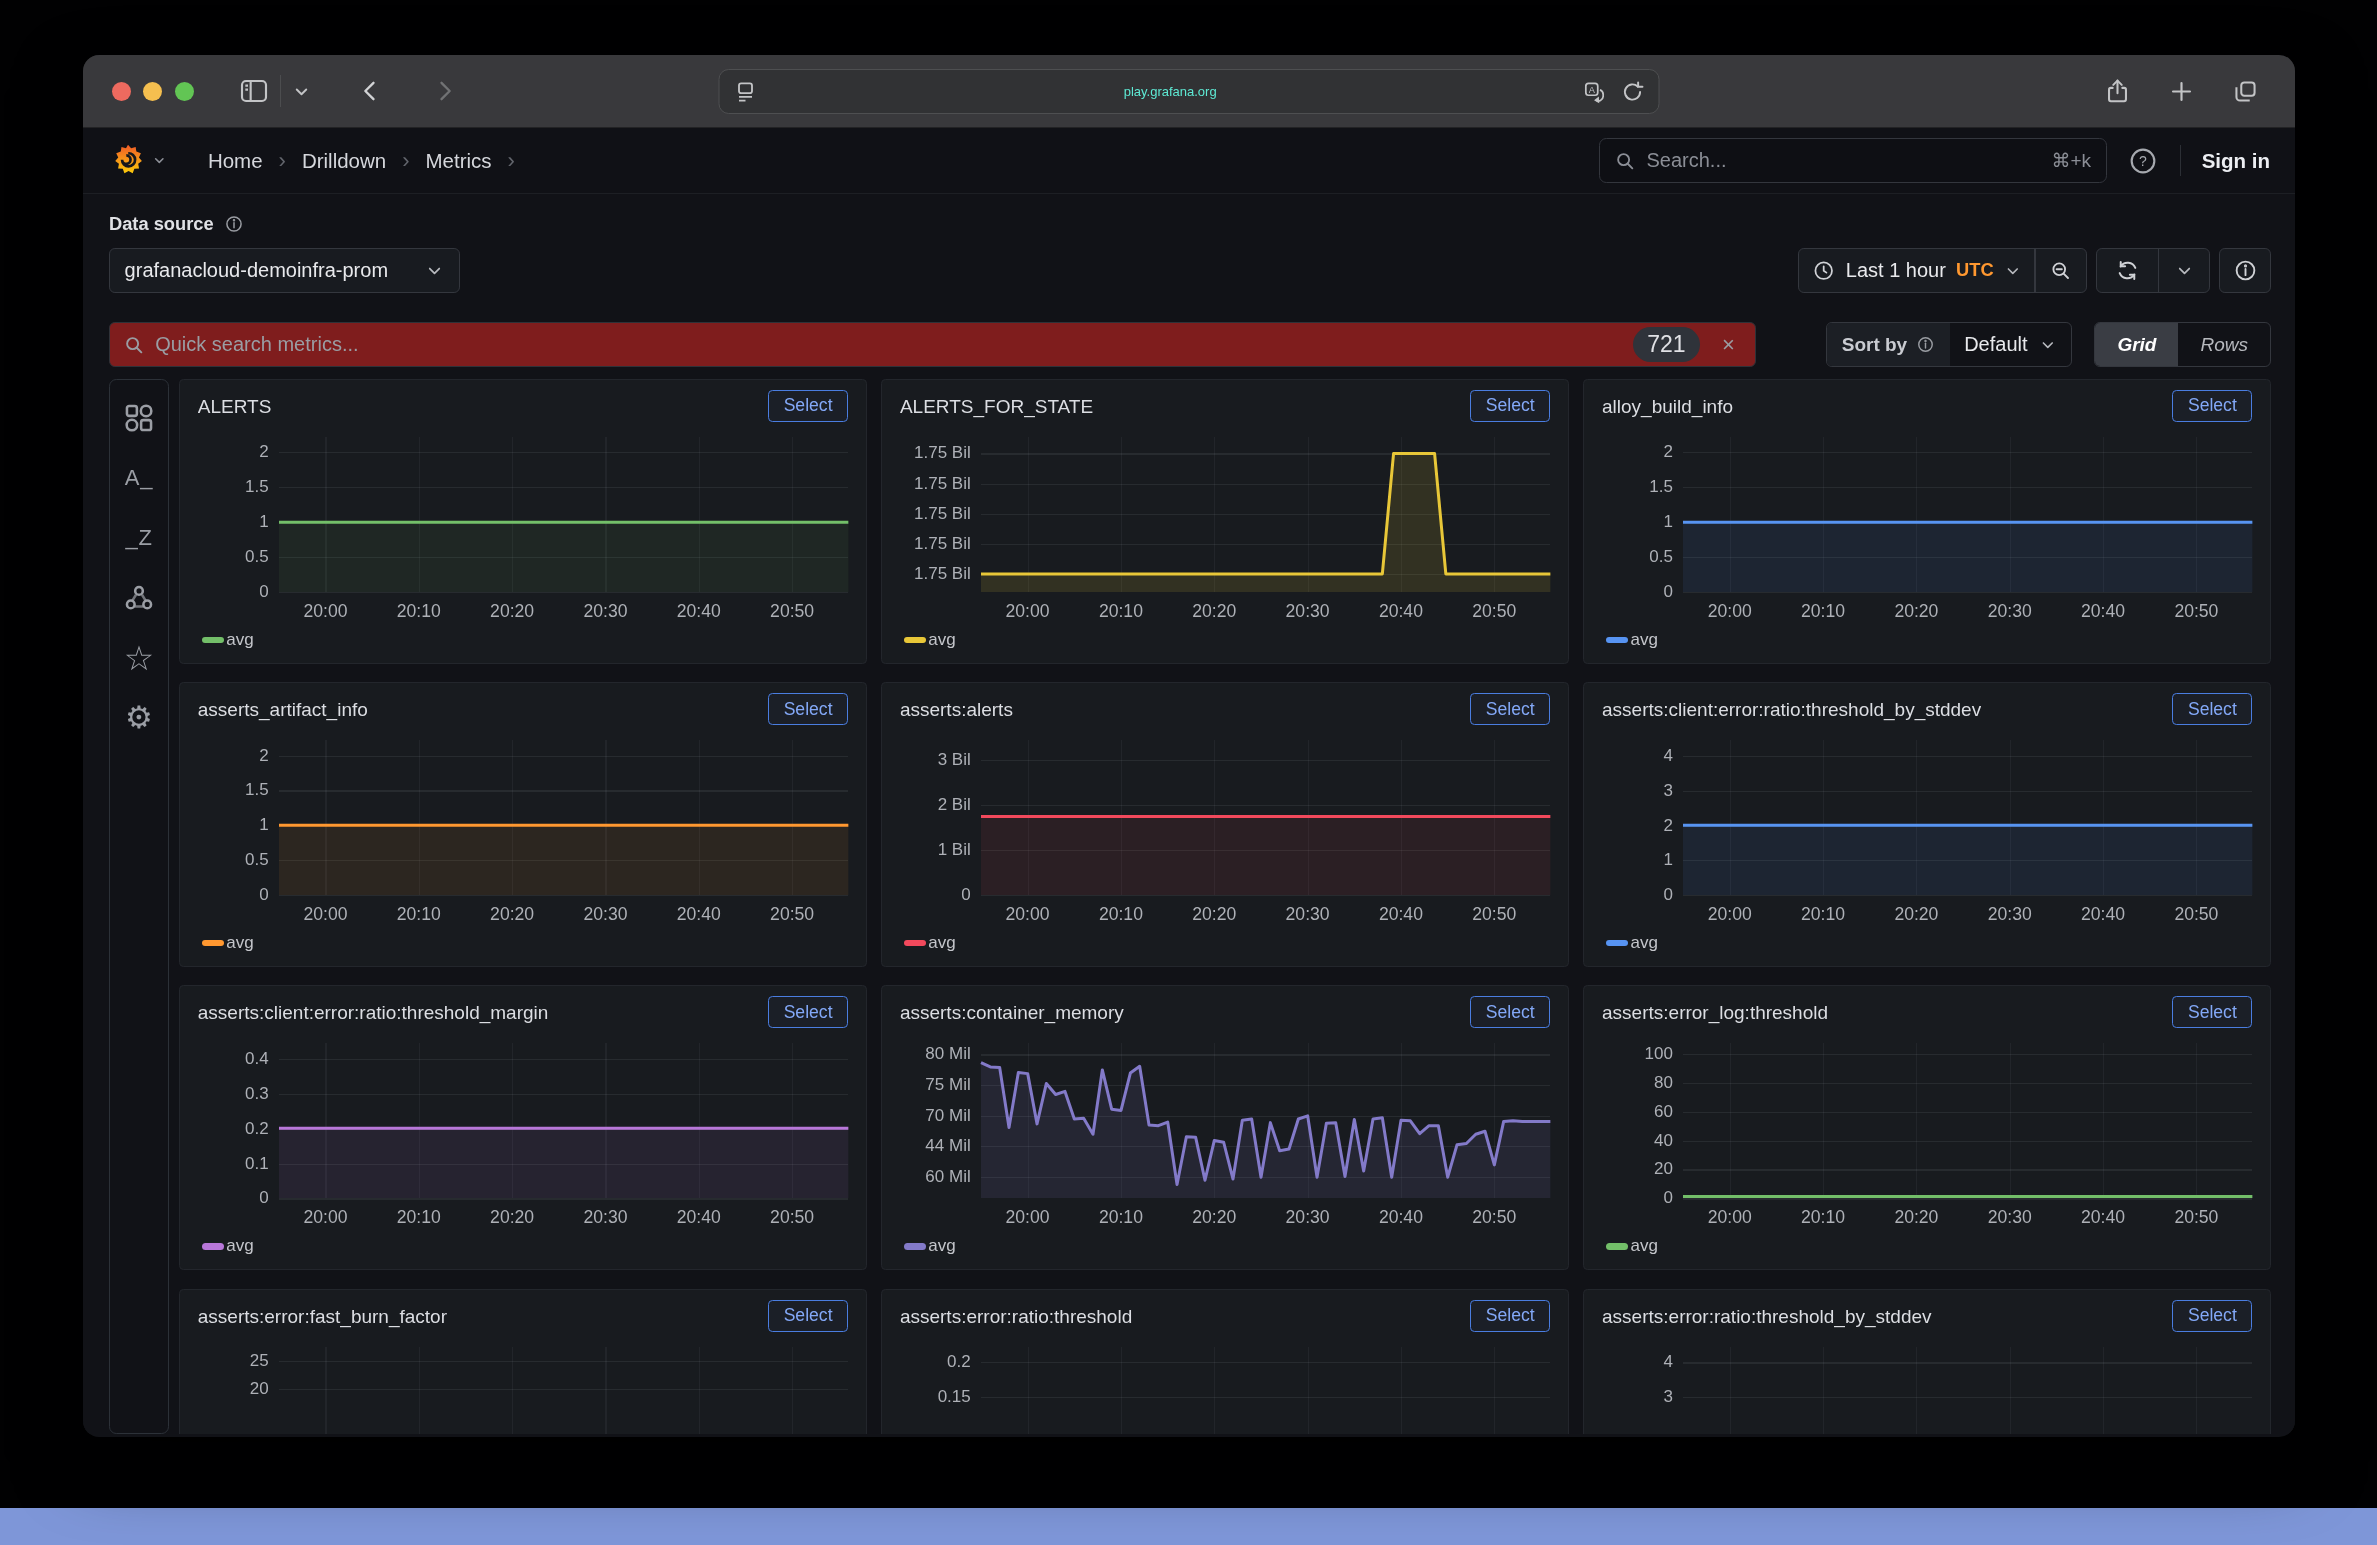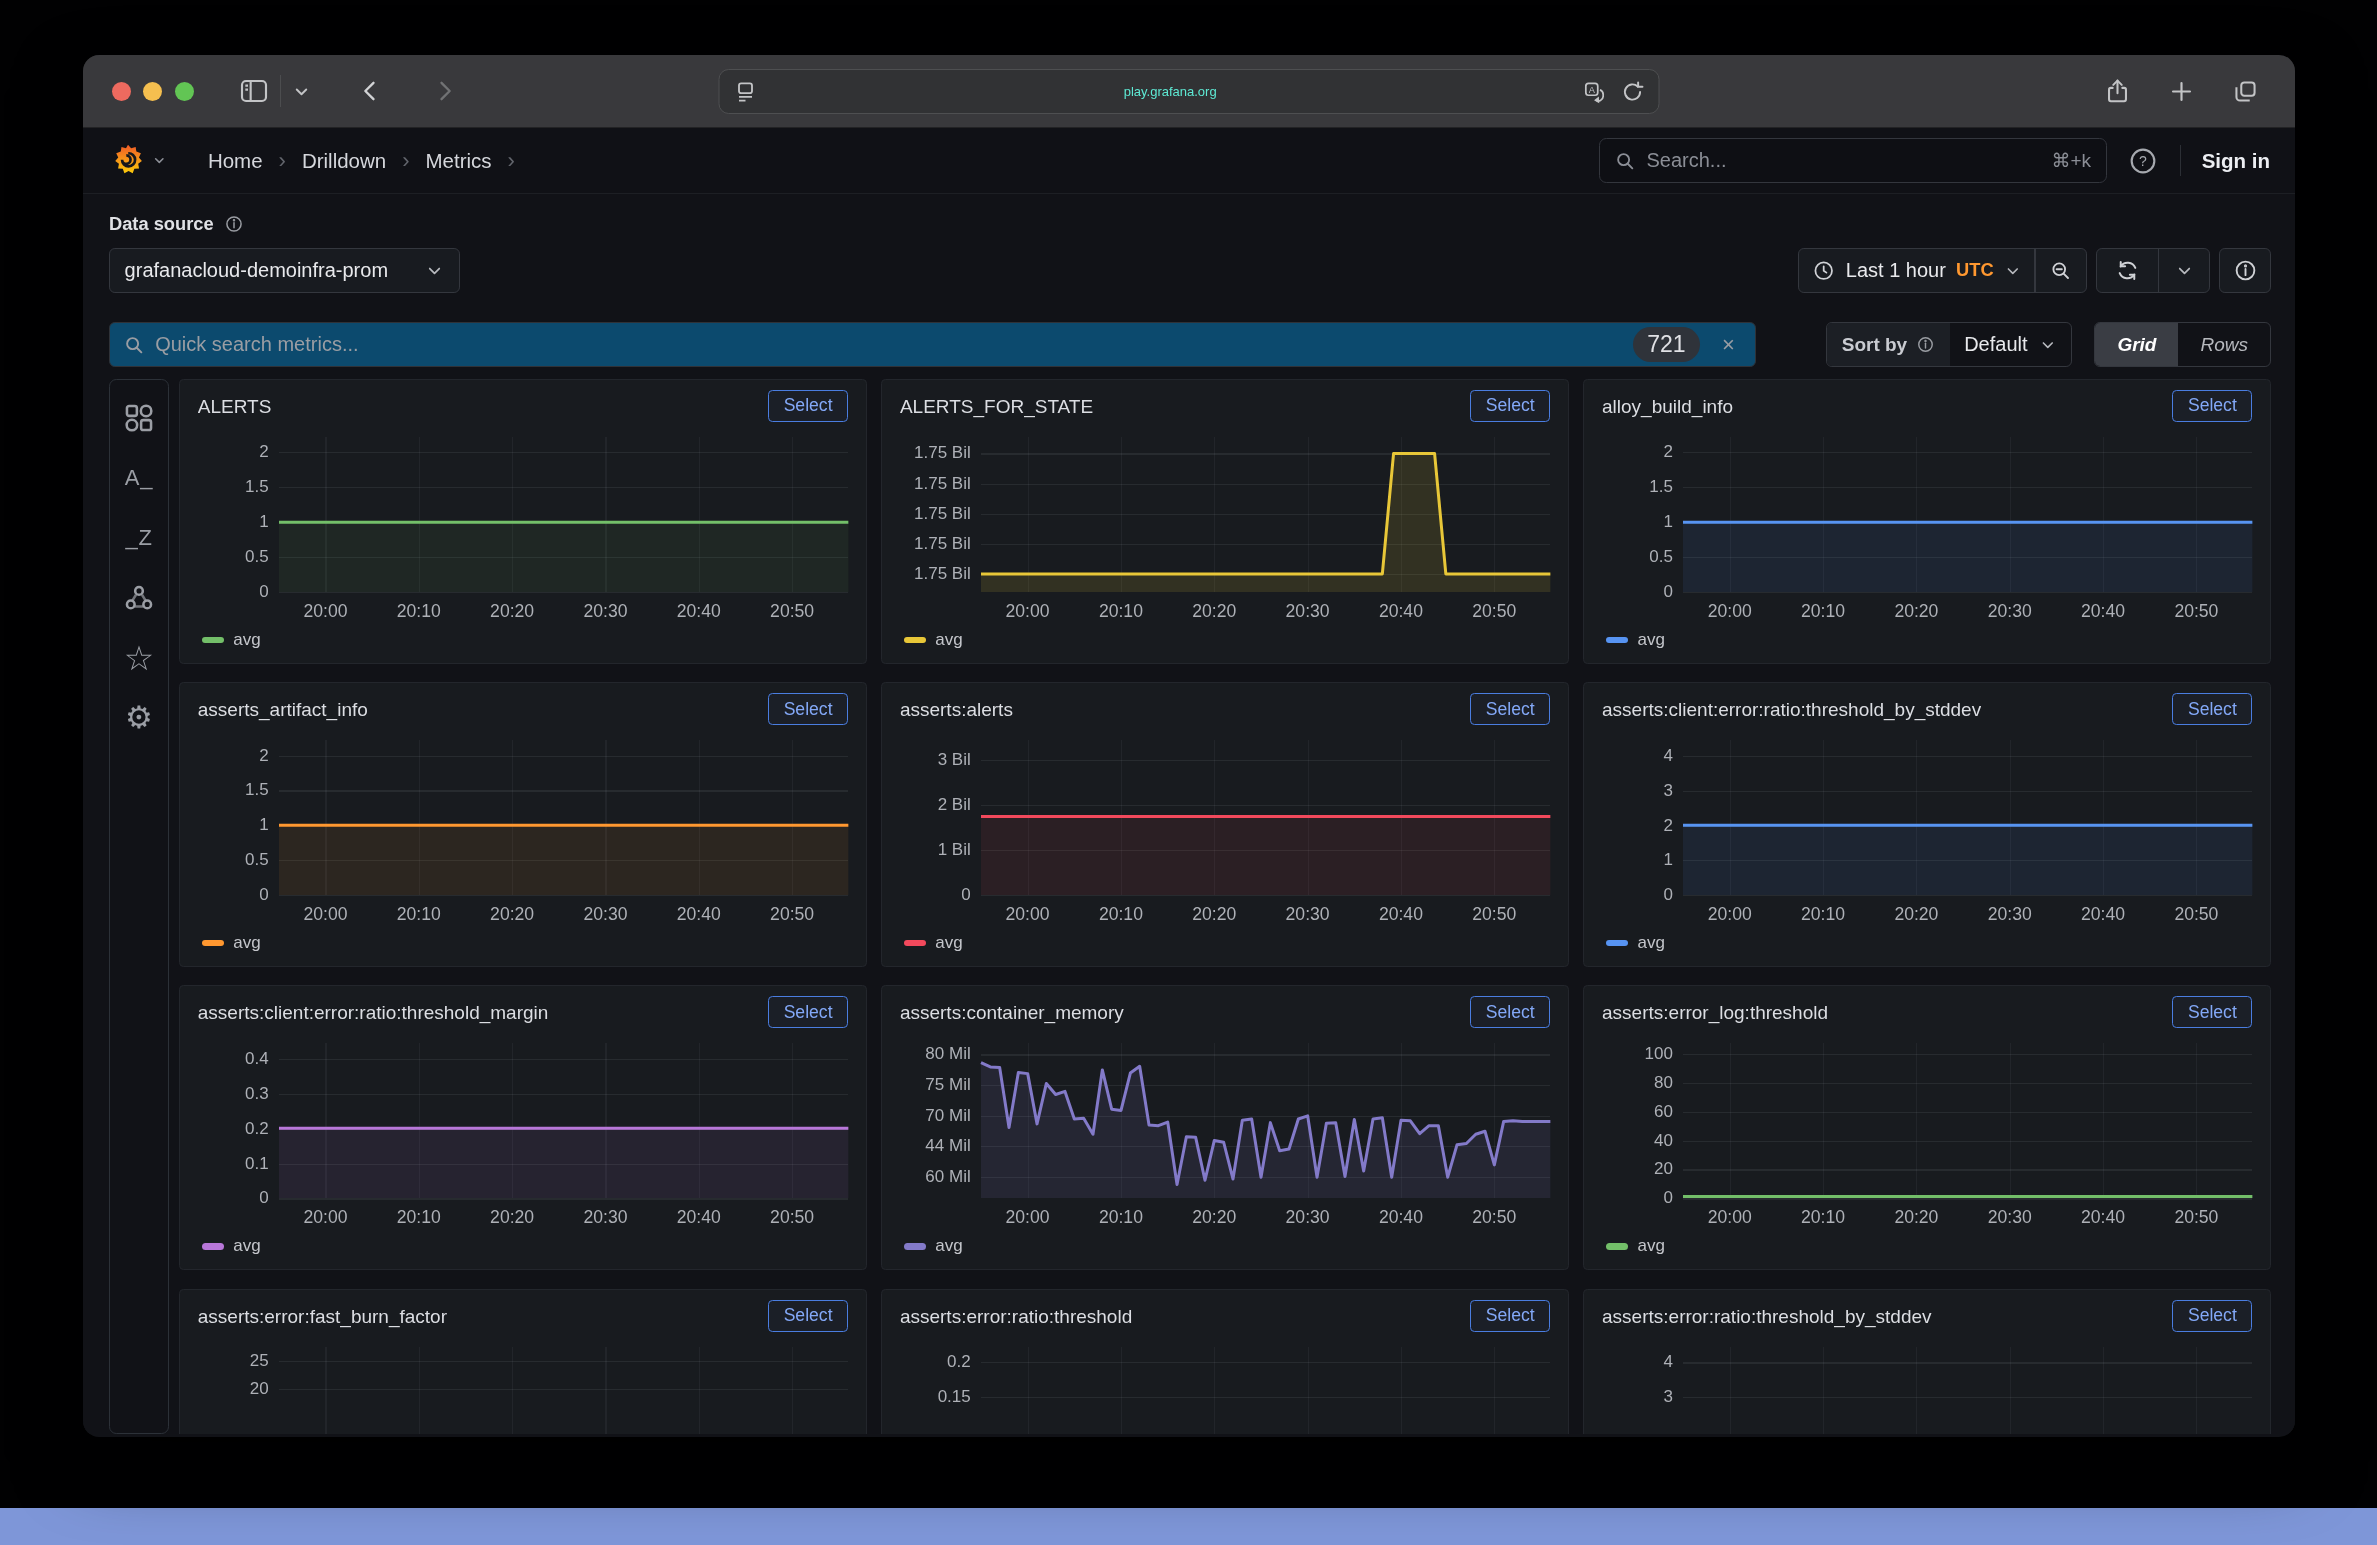--- a/index.html
+++ b/index.html
@@ -68,21 +68,21 @@
   .filter-input span { font-size:20px; }
   .right-tools { margin-left:auto; display:flex; align-items:center; gap:8.8px; }
   .btn-shell { height:45px; background:#181b20; border:1.5px solid #34373e; border-radius:5.9px;
                display:flex; align-items:center; color:#e8e9ec; font-size:20px; }
   .tp-main { padding:0 13px; display:flex; align-items:center; gap:10.2px; }
   .utc { color:#ff9830; font-weight:600; font-size:18.3px; }
   .shell-div { width:1.5px; height:100%; background:#34373e; }
   .sq { width:50px; justify-content:center; display:flex; align-items:center; height:100%; }
 
   .search-row { display:flex; align-items:center; margin-top:29px; }
-  .qsearch { flex:1; height:45px; background:#0c4a6e; border:1.5px solid #2f3238; border-radius:5.9px;
+  .qsearch { flex:1; height:45px; background:#7f1d1d; border:1.5px solid #2f3238; border-radius:5.9px;
              display:flex; align-items:center; padding:0 13px; gap:10.2px; }
   .qsearch input { flex:1; background:transparent; border:none; outline:none; color:#e7e8ec;
                    font-size:20px; font-family:inherit; }
   .qsearch input::placeholder { color:#9a9da3; }
   .count-pill { background:#2f333a; color:#e0e1e5; border-radius:731px; font-size:23px;
                 padding:4.4px 14.6px;text-align:right; }
   .clear-x { color:#9a9da3; font-size:22px; margin:0 7.3px 0 11.7px; }
   .sort-group { margin-left:70px; height:45px; border:1.5px solid #34373e; border-radius:5.9px;
                 display:flex; align-items:stretch; overflow:hidden; }
   .sort-label { background:#1c1f25; display:flex; align-items:center; gap:8.8px; padding:0 14.6px;
@@ -116,21 +116,21 @@
   .chart { display:flex; height:155px; }
   .yaxis { width:81px; position:relative; flex-shrink:0; }
   .ylab { position:absolute; right:10.2px; transform:translateY(-50%); color:#aeb1b7; font-size:17px;
           white-space:nowrap; }
   .plot { flex:1; position:relative; }
   .hgrid { position:absolute; left:0; right:0; height:1.1px; background:rgba(204,206,216,0.09); }
   .vgrid { position:absolute; top:0; bottom:0; width:1.1px; background:rgba(204,206,216,0.06); }
   .series { position:absolute; inset:0; width:100%; height:100%; overflow:visible; }
   .xaxis { margin-left:81px; position:relative; height:32px; }
   .xlab { position:absolute; top:8.8px; transform:translateX(-50%); color:#aeb1b7; font-size:17.6px; }
-  .legend { display:flex; align-items:center; gap:9px; height:32px; padding-left:4.4px; }
+  .legend { display:flex; align-items:center; gap:2px; height:32px; padding-left:4.4px; }
   .swatch { width:22px; height:6.6px; border-radius:3.7px; }
   .legend-label { color:#c4c6cb; font-size:17px; }
 </style>
 </head>
 <body>
 
 <div class="screen">
   <div class="bottom-strip"></div>
 
   <div class="window">

